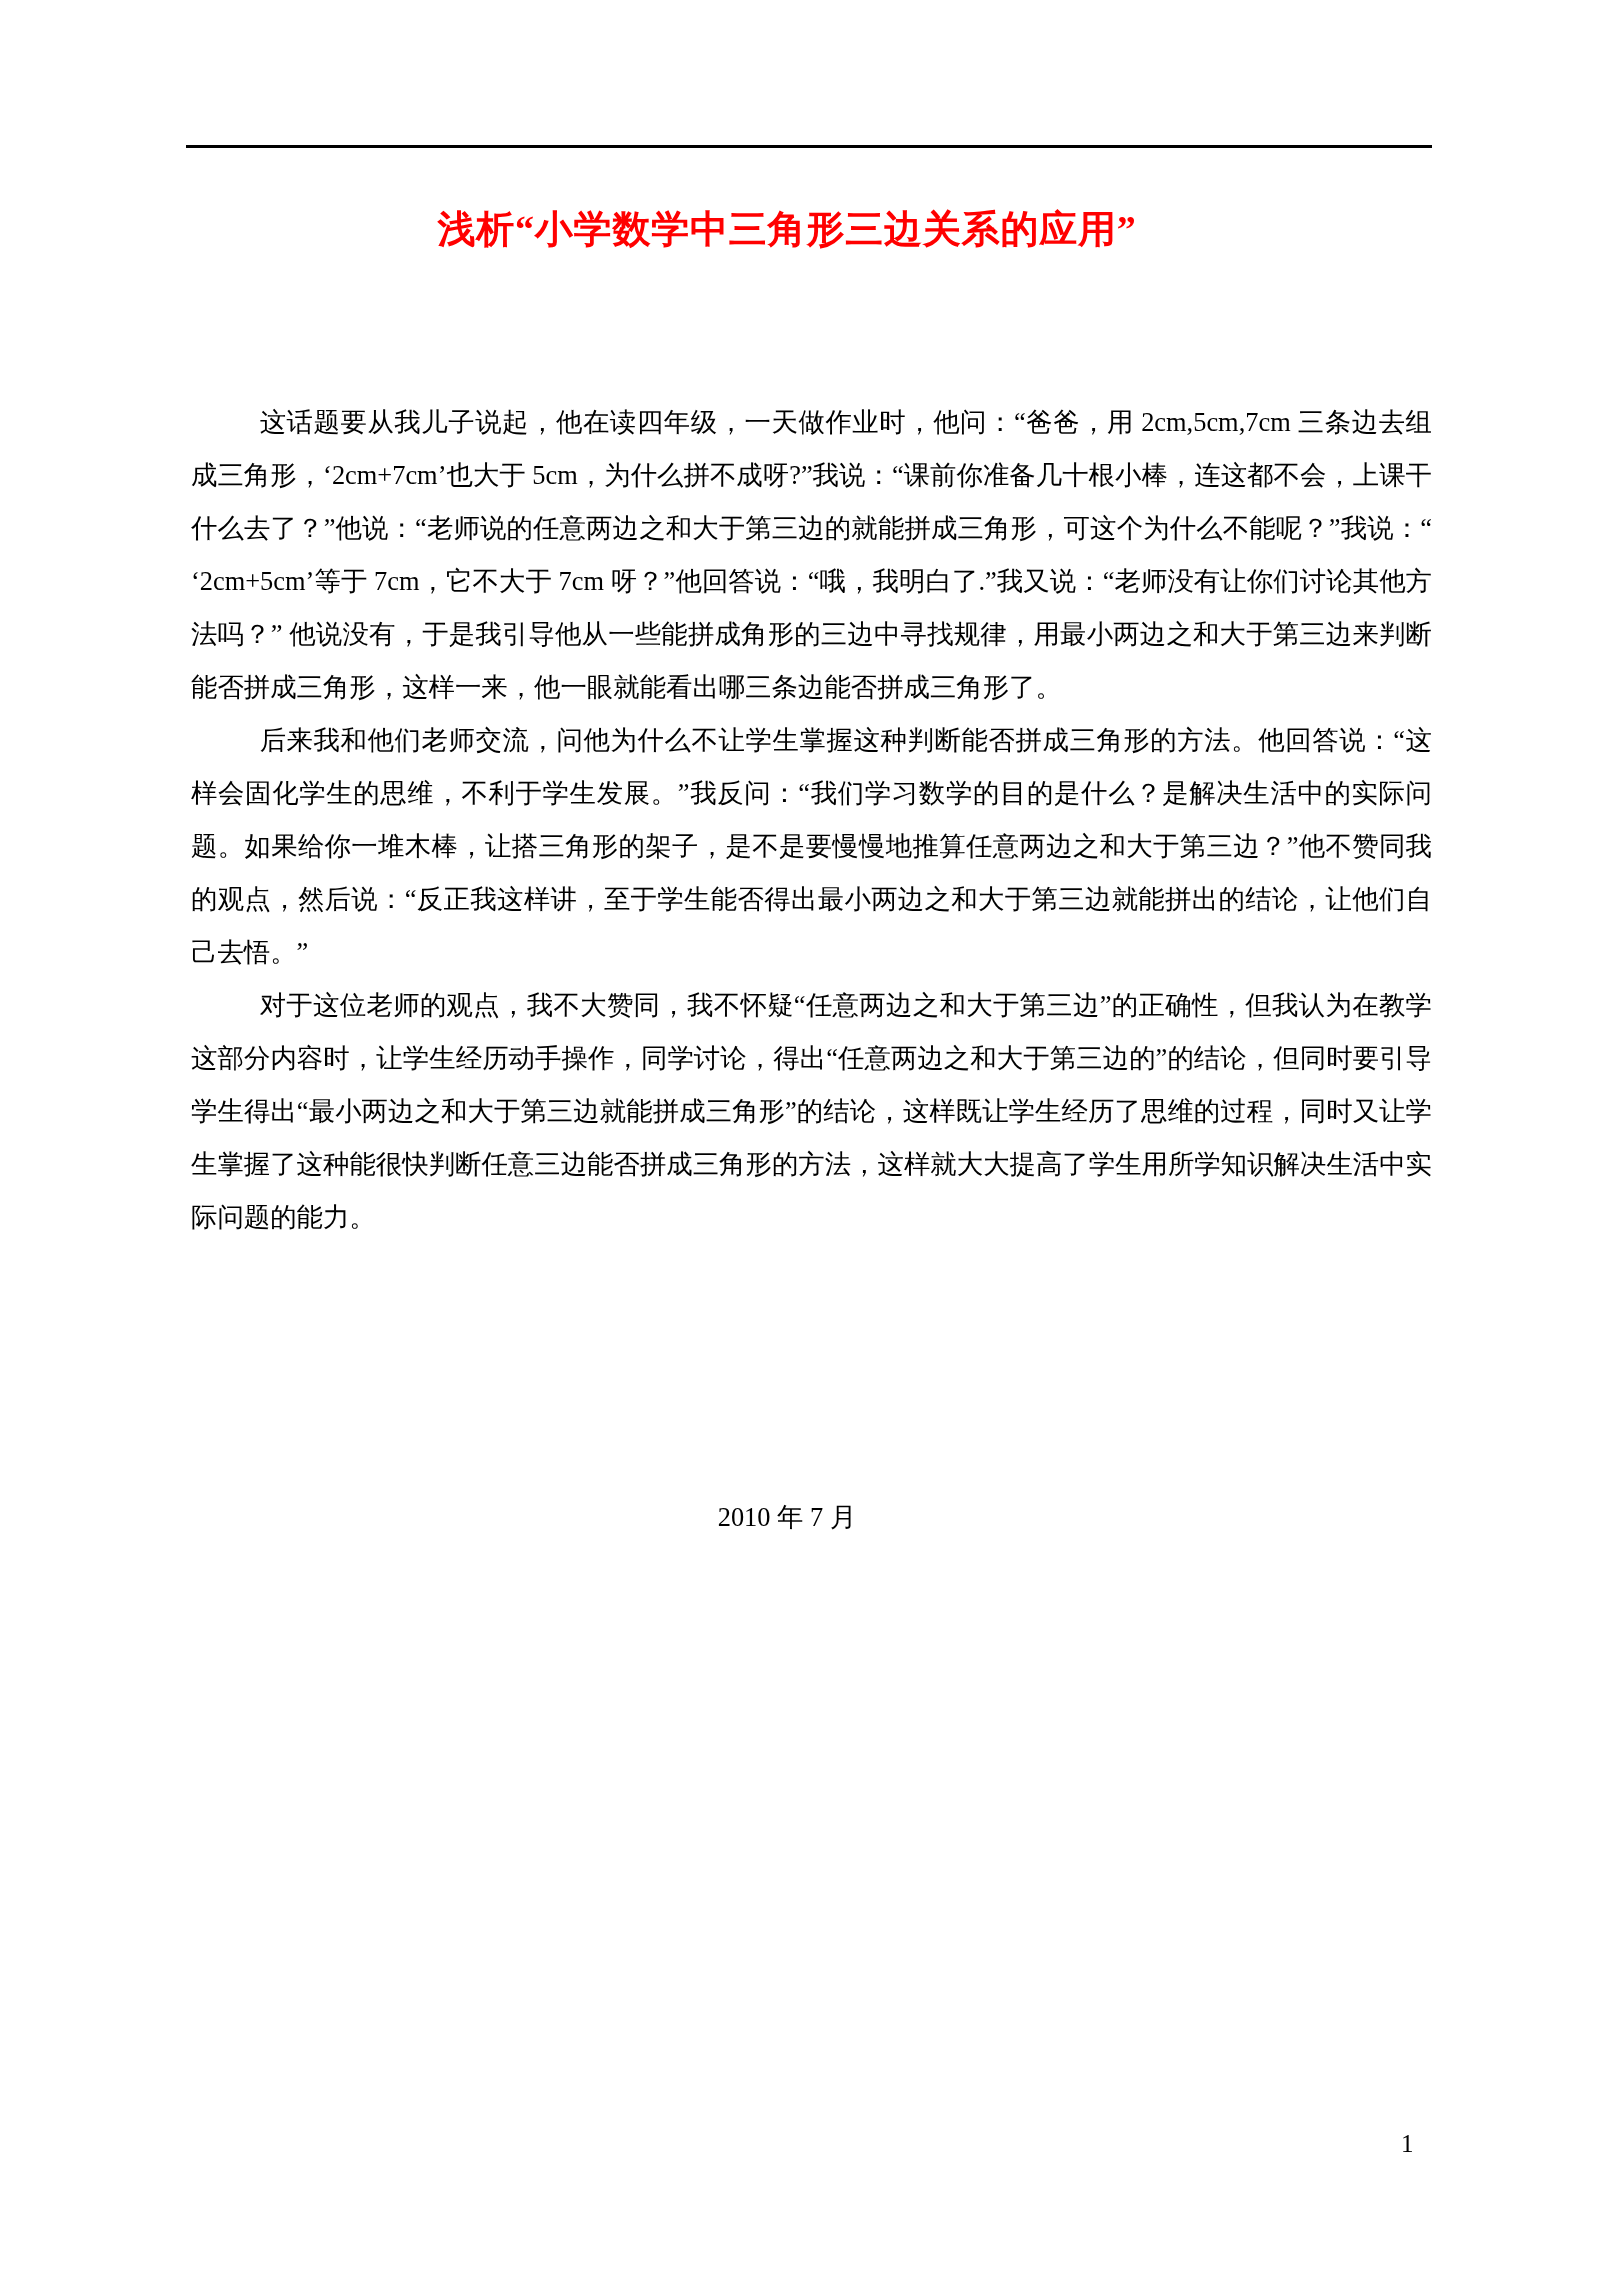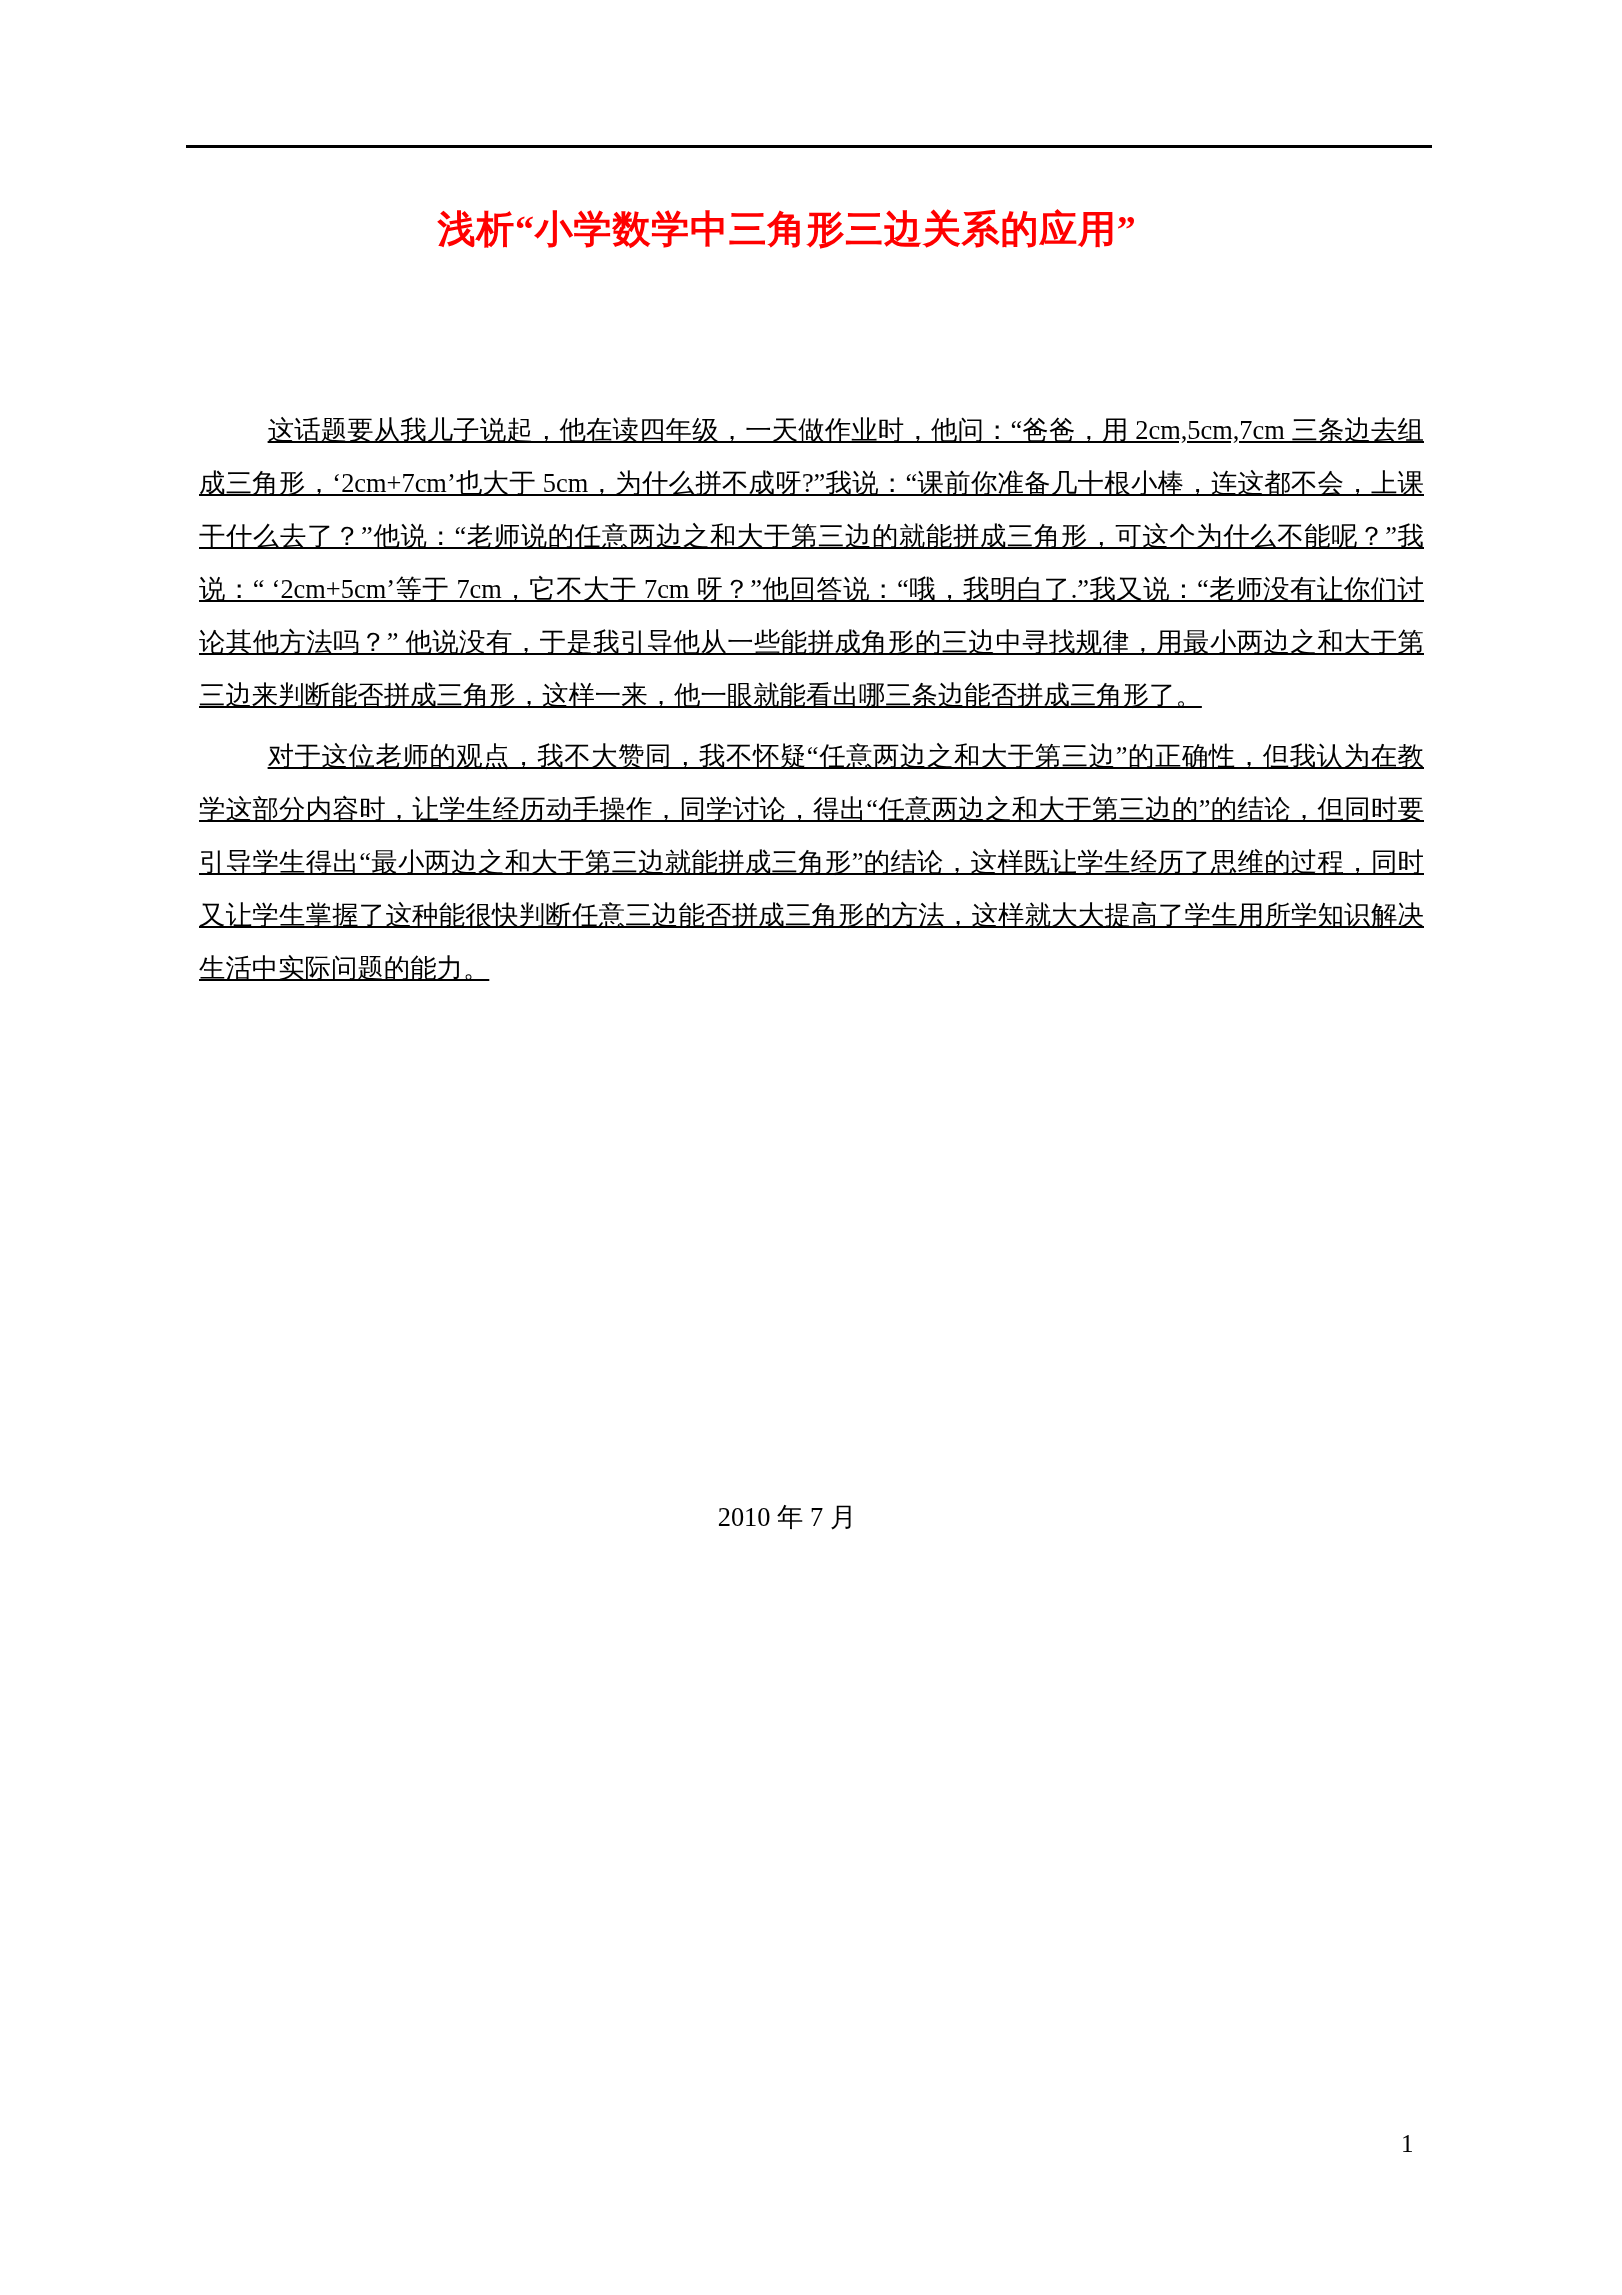--- a/index.html
+++ b/index.html
@@ -44,23 +44,22 @@
     top:396px;
     left:191px;
     width:1241px;
     font-size:26.4px;
     line-height:53px;
     text-align:justify;
     text-justify:inter-ideograph;
     word-break:break-all;
   }
   .doc-body p{
-    margin:8px;
+    margin:0;
     text-indent:2.6em;
-    text-decoration:underline;
   }
   .doc-body p.extra-indent{
     text-indent:3.1em;
   }
   .date-line{
     position:absolute;
     top:1491px;
     left:0;
     width:100%;
     text-align:center;
@@ -81,20 +80,21 @@
 <body>
 
 <div class="page">
 
   <div class="top-rule"></div>
 
   <h1 class="doc-title">浅析“小学数学中三角形三边关系的应用”</h1>
 
   <div class="doc-body">
     <p>这话题要从我儿子说起，他在读四年级，一天做作业时，他问：“爸爸，用 2cm,5cm,7cm 三条边去组成三角形，‘2cm+7cm’也大于 5cm，为什么拼不成呀?”我说：“课前你准备几十根小棒，连这都不会，上课干什么去了？”他说：“老师说的任意两边之和大于第三边的就能拼成三角形，可这个为什么不能呢？”我说：“ ‘2cm+5cm’等于 7cm，它不大于 7cm 呀？”他回答说：“哦，我明白了.”我又说：“老师没有让你们讨论其他方法吗？” 他说没有，于是我引导他从一些能拼成角形的三边中寻找规律，用最小两边之和大于第三边来判断能否拼成三角形，这样一来，他一眼就能看出哪三条边能否拼成三角形了。</p>
+    <p>后来我和他们老师交流，问他为什么不让学生掌握这种判断能否拼成三角形的方法。他回答说：“这样会固化学生的思维，不利于学生发展。”我反问：“我们学习数学的目的是什么？是解决生活中的实际问题。如果给你一堆木棒，让搭三角形的架子，是不是要慢慢地推算任意两边之和大于第三边？”他不赞同我的观点，然后说：“反正我这样讲，至于学生能否得出最小两边之和大于第三边就能拼出的结论，让他们自己去悟。”</p>
     <p>对于这位老师的观点，我不大赞同，我不怀疑“任意两边之和大于第三边”的正确性，但我认为在教学这部分内容时，让学生经历动手操作，同学讨论，得出“任意两边之和大于第三边的”的结论，但同时要引导学生得出“最小两边之和大于第三边就能拼成三角形”的结论，这样既让学生经历了思维的过程，同时又让学生掌握了这种能很快判断任意三边能否拼成三角形的方法，这样就大大提高了学生用所学知识解决生活中实际问题的能力。</p>
   </div>
 
   <div class="date-line">2010 年 7 月</div>
 
   <div class="page-number">1</div>
 
 </div>
 
 

